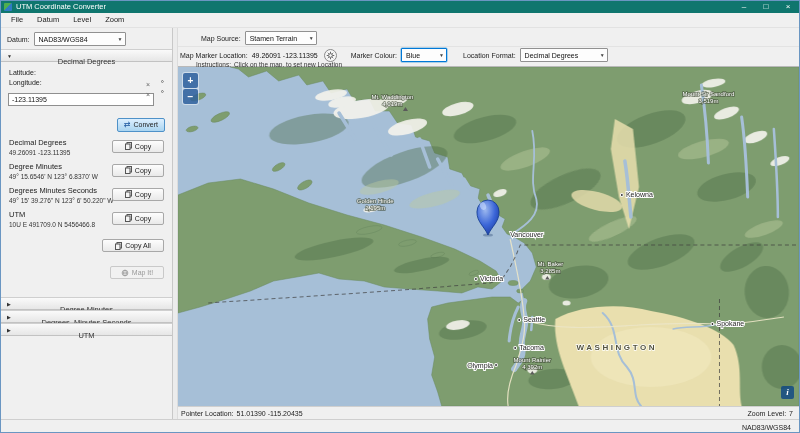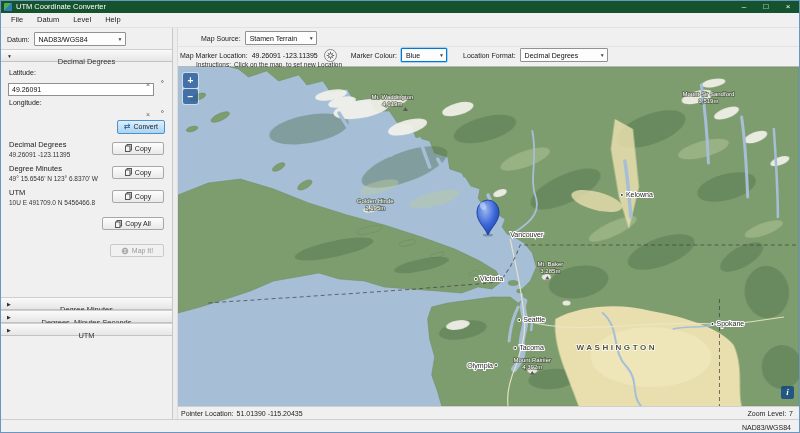--- a/index.html
+++ b/index.html
@@ -1,20 +1,20 @@
 <!DOCTYPE html>
 <html><head>
 <meta charset="utf-8">
 <style>
   * { margin:0; padding:0; box-sizing:border-box; }
   html,body { width:800px; height:433px; overflow:hidden; }
   body { font-family:"Liberation Sans",sans-serif; background:#f0f0f0; position:relative;
          border:1px solid #6a96c2; }
   
-  .titlebar { height:12px; background:#14532d; color:#fff; display:flex; align-items:center; }
+  .titlebar { height:12px; background:#0f766e; color:#fff; display:flex; align-items:center; }
   .app-icon { width:8px; height:8px; margin:0 4px 0 3px; border-radius:1px;
               background:linear-gradient(135deg,#4fae4f 0 45%,#2f7bc3 45%); }
   .title-text { font-size:7.5px; line-height:12px; white-space:nowrap; }
   .win-btns { margin-left:auto; display:flex; height:12px; }
   .win-btn { width:22px; text-align:center; font-size:8px; line-height:12px; color:#fff; cursor:default; }
   
   .menubar { height:15px; background:#f0f0f0; border-bottom:1px solid #e2e2e2; display:flex; align-items:center; padding-left:3px; }
   .menu-item { font-size:7.5px; color:#222; padding:0 7px; line-height:14px; }
   
   .main { display:flex; height:391px; }
@@ -99,21 +99,21 @@
     <div class="win-btn">–</div>
     <div class="win-btn">□</div>
     <div class="win-btn">×</div>
   </div>
 </div>
 
 <div class="menubar">
   <span class="menu-item">File</span>
   <span class="menu-item">Datum</span>
   <span class="menu-item">Level</span>
-  <span class="menu-item">Help</span>
+  <span class="menu-item">Zoom</span>
 </div>
 
 <div class="main">
 
   <div class="sidebar">
     <div class="datum-row">
       <span class="lbl">Datum:</span>
       <span class="select-box" style="width:92px">
         <span>NAD83/WGS84</span>
         <span class="arrow">▼</span>
@@ -121,26 +121,26 @@
     </div>
 
     <div class="acc-header">
       <span class="tri">▼</span>
       <span class="acc-title">Decimal Degrees</span>
     </div>
 
     <div class="acc-content">
       <div class="field-label">Latitude:</div>
       <div class="input-wrap">
-        <input class="txt-input" value="49.26091" style="">
         <span class="clear-x">×</span>
         <span class="deg-unit">°</span>
       </div>
       <div class="field-label">Longitude:</div>
       <div class="input-wrap">
+        <input class="txt-input" value="-123.11395" style="">
         <span class="clear-x">×</span>
         <span class="deg-unit">°</span>
       </div>
 
       <div class="convert-row">
         <button class="btn btn-convert">
           <span class="cvt-icon">⇄</span>
           <span>Convert</span>
         </button>
       </div>
@@ -152,20 +152,31 @@
           <svg class="copy-ic" width="7" height="8" viewBox="0 0 7 8">
               <rect x="2" y="0.5" width="4.5" height="5.5" fill="none" stroke="#555"></rect>
               <rect x="0.5" y="2" width="4.5" height="5.5" fill="#f4f4f4" stroke="#555"></rect>
             </svg>
           <span>Copy</span>
         </button>
       </div>
       <div class="result-row">
         <div class="result-name">Degree Minutes</div>
         <div class="result-value">49° 15.6546' N 123° 6.8370' W</div>
+        <button class="btn btn-copy">
+          <svg class="copy-ic" width="7" height="8" viewBox="0 0 7 8">
+              <rect x="2" y="0.5" width="4.5" height="5.5" fill="none" stroke="#555"></rect>
+              <rect x="0.5" y="2" width="4.5" height="5.5" fill="#f4f4f4" stroke="#555"></rect>
+            </svg>
+          <span>Copy</span>
+        </button>
+      </div>
+      <div class="result-row">
+        <div class="result-name">Degrees Minutes Seconds</div>
+        <div class="result-value">49° 15' 39.276" N 123° 6' 50.220" W</div>
         <button class="btn btn-copy">
           <svg class="copy-ic" width="7" height="8" viewBox="0 0 7 8">
               <rect x="2" y="0.5" width="4.5" height="5.5" fill="none" stroke="#555"></rect>
               <rect x="0.5" y="2" width="4.5" height="5.5" fill="#f4f4f4" stroke="#555"></rect>
             </svg>
           <span>Copy</span>
         </button>
       </div>
       <div class="result-row">
         <div class="result-name">UTM</div>

